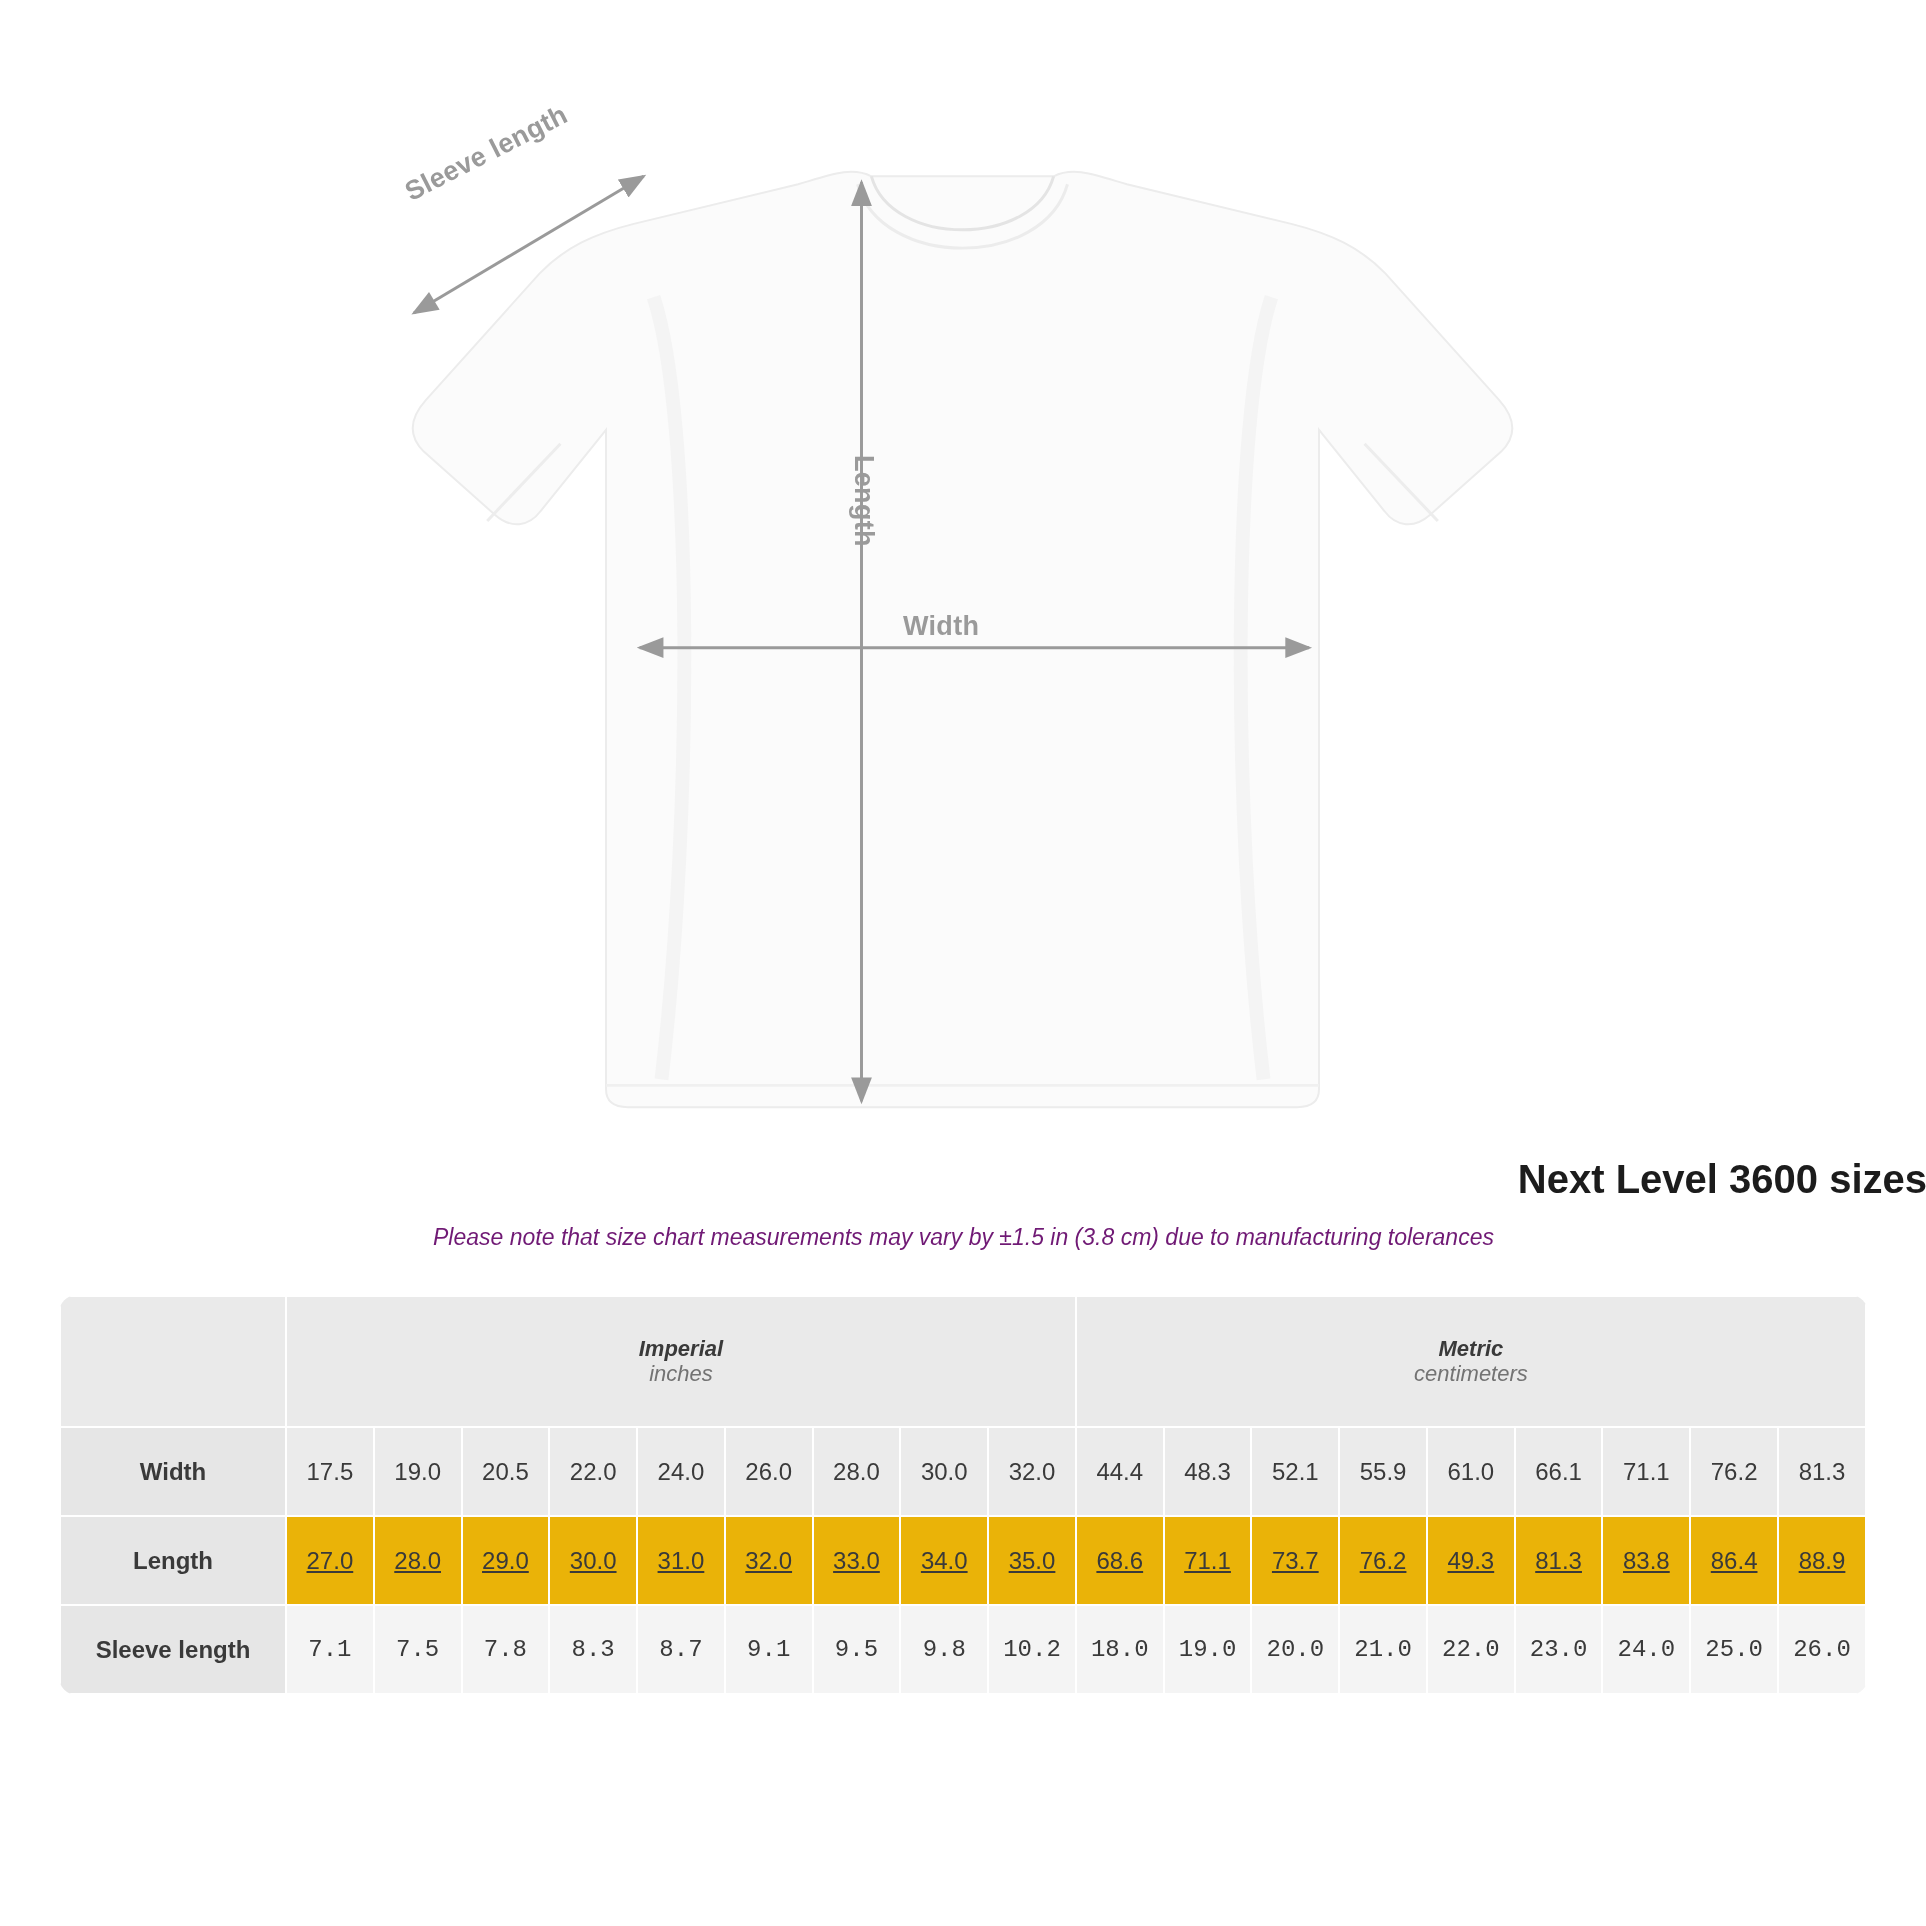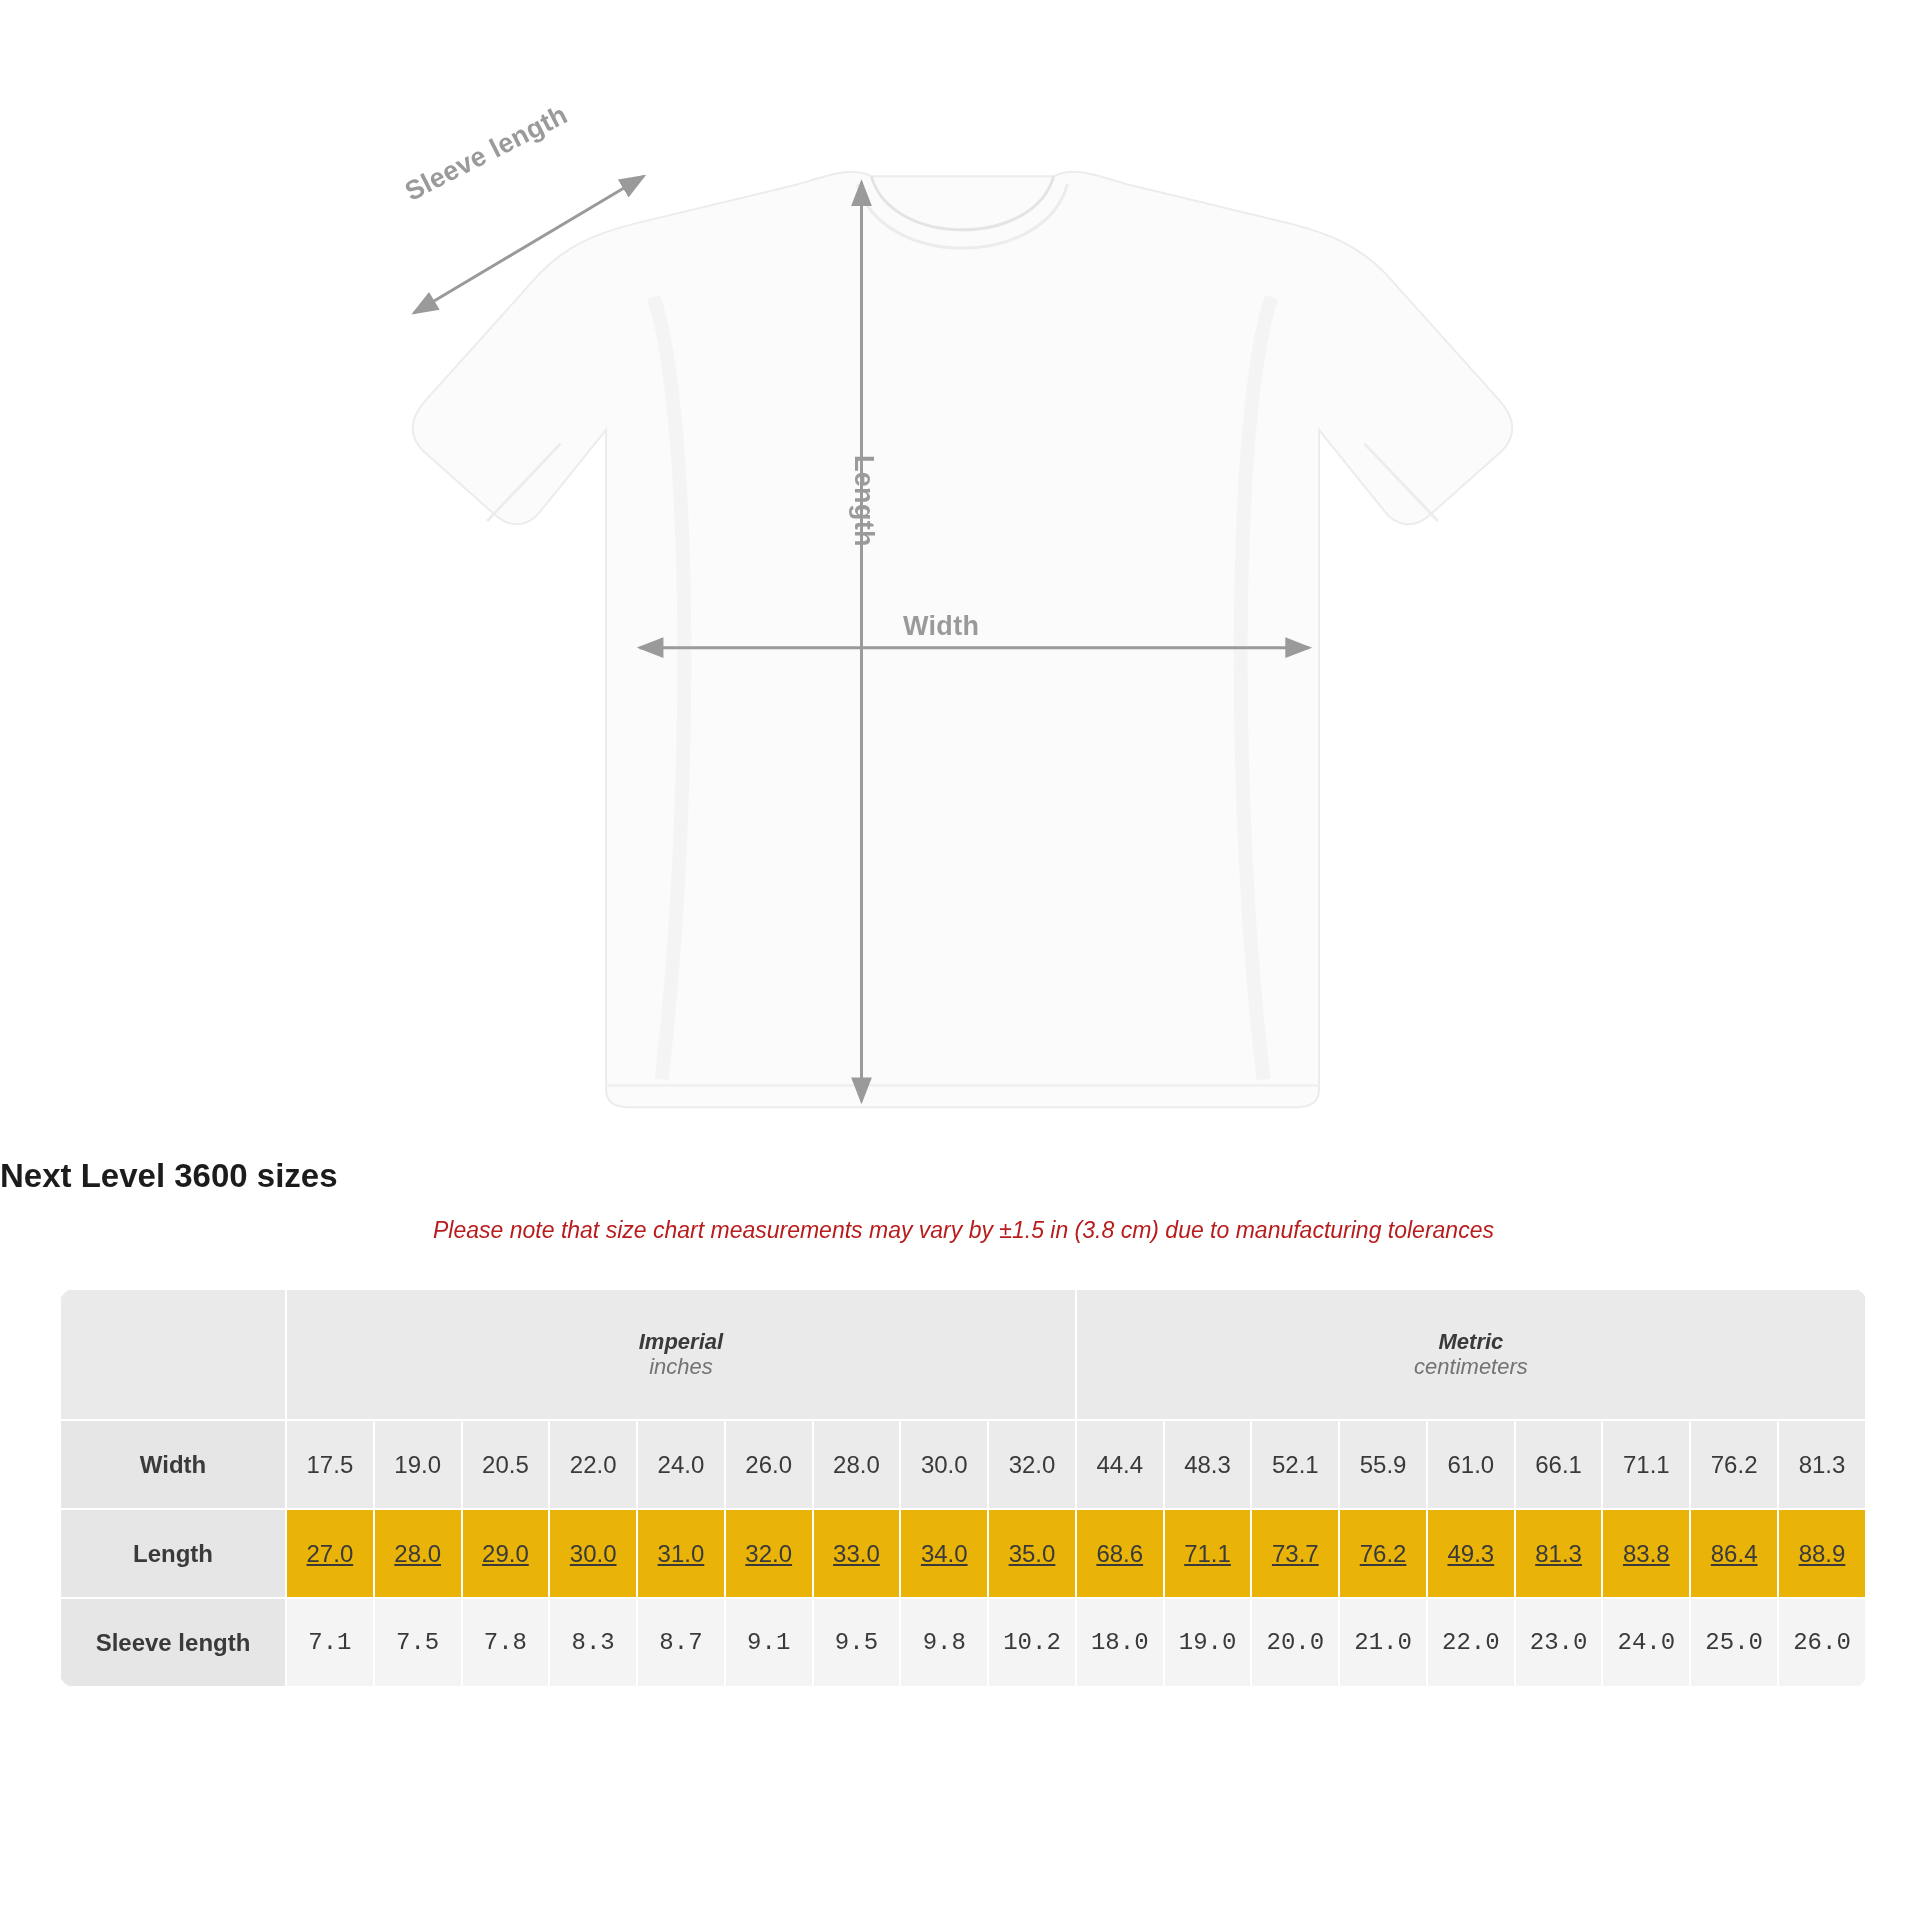--- a/index.html
+++ b/index.html
@@ -51,32 +51,32 @@
     transform: rotate(90deg);
     transform-origin: left top;
   }
   #width-label {
     left: 903px;
     top: 611px;
   }
 
   
   .chart-title {
-    text-align: left;
-    font-size: 33px;
+    text-align: right;
+    font-size: 40px;
     font-weight: bold;
     color: #1c1c1c;
     margin: 0;
     padding-top: 28px;
   }
   .chart-note {
     text-align: center;
     font-size: 23px;
     font-style: italic;
-    color: #b91c1c;
+    color: #701a75;
     margin: 0;
     padding-top: 22px;
   }
 
   
   .table-wrap {
     margin: 44px 59px 0 59px;
     border-radius: 18px;
     overflow: hidden;
   }

